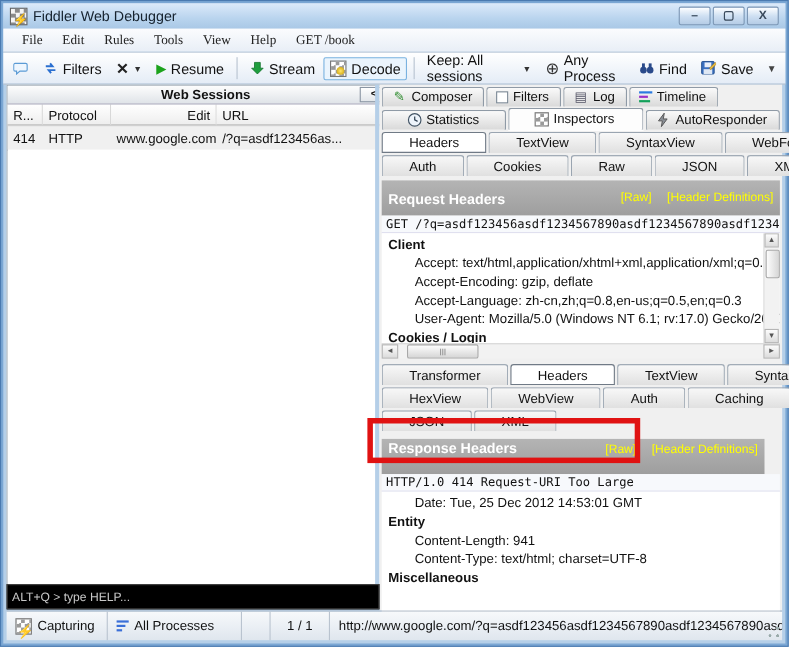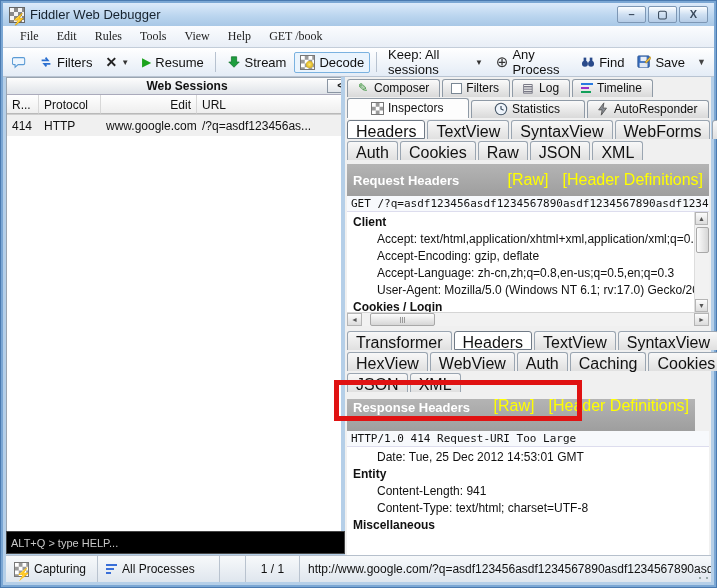--- a/index.html
+++ b/index.html
@@ -106,29 +106,29 @@
       radial-gradient(circle at 3px 10px,#9aa 1.2px,transparent 1.5px); }
 
   
   .tabrow { display:flex; align-items:flex-end; gap:2px; padding:2px 2px 0 2px; height:20px; }
   .tab { display:flex; align-items:center; gap:4px; padding:1px 10px 2px 8px; height:18px;
     background:linear-gradient(#fafafa,#d9d9d9); border:1px solid #8f9aa6;
     border-bottom:none; border-radius:3px 3px 0 0; font-size:12px; white-space:nowrap; }
   .tab.sel { background:#fdfdfd; height:20px; font-weight:normal;
     box-shadow:0 1px 0 #fdfdfd; position:relative; z-index:2; }
   .itabrow { display:flex; gap:2px; padding:2px 2px 0 2px; height:21px; background:#f0f0f0; }
-  .itab { padding:2px 8px; border:1px solid #9aa5b1; border-bottom:none;
-    border-radius:3px 3px 0 0; background:linear-gradient(#f8f8f8,#e0e0e0); font-size:16px; }
+  .itab { padding:2px 24px; border:1px solid #9aa5b1; border-bottom:none;
+    border-radius:3px 3px 0 0; background:linear-gradient(#f8f8f8,#e0e0e0); font-size:12px; }
   .itab.sel { background:#fff; border:1px solid #707a86; box-shadow:inset 0 0 0 1px #fff; }
 
   
   .hdrbar { height:19px; background:linear-gradient(#b4b4b4,#9e9e9e);
     display:flex; align-items:center; padding:16px 6px; margin:4px 2px 0 2px; }
   .hdrbar .t { color:#fff; font-weight:bold; font-size:13px; flex:1; }
-  .ylink { color:#ffff00; font-size:16px; margin-left:14px; }
+  .ylink { color:#ffff00; font-size:11px; margin-left:14px; }
   .codeline { height:16px; background:#f7f9fc; border-bottom:1px solid #dde;
     font-family:"DejaVu Sans Mono", monospace; font-size:11px; line-height:16px;
     padding-left:4px; margin:0 2px; white-space:nowrap; overflow:hidden; }
   .tree { background:#fff; margin:0 2px; padding:2px 0 0 6px; position:relative; overflow:hidden; }
   .tree-group { font-weight:bold; font-size:12px; line-height:17px; }
   .tree-item { font-size:12px; line-height:17px; padding-left:24px; white-space:nowrap; }
   .req-tree { height:100px; }
   .resp-tree { height:130px; }
 
   
@@ -286,30 +286,30 @@
         <span class="timeline-icon">
             <i class="tl1"></i>
             <i class="tl2"></i>
             <i class="tl3"></i>
           </span>
         <span>Timeline</span>
       </div>
     </div>
 
     <div class="tabrow" style="height:21px;">
-      <div class="tab sel" style="flex:1.1; justify-content:center;">
-        <span class="checker-sm" style="width:13px;height:13px;"></span>
-        <span>Inspectors</span>
-      </div>
       <div class="tab" style="flex:1; justify-content:center;">
         <svg class="micon" viewBox="0 0 16 16" width="14" height="14">
             <circle cx="8" cy="8" r="6.5" fill="#eef4fb" stroke="#456" stroke-width="1.2"></circle>
             <path d="M8 4.5 V8 L11 9.5" stroke="#345" stroke-width="1.3" fill="none"></path>
           </svg>
         <span>Statistics</span>
+      </div>
+      <div class="tab sel" style="flex:1.1; justify-content:center;">
+        <span class="checker-sm" style="width:13px;height:13px;"></span>
+        <span>Inspectors</span>
       </div>
       <div class="tab" style="flex:1.1; justify-content:center;">
         <svg class="micon" viewBox="0 0 16 16" width="12" height="14">
             <path d="M9 1 L3 9 h4 l-1 6 6 -8 h-4 z" fill="#8a8f96" stroke="#555"></path>
           </svg>
         <span>AutoResponder</span>
       </div>
     </div>
 
     <div class="itabrow">

